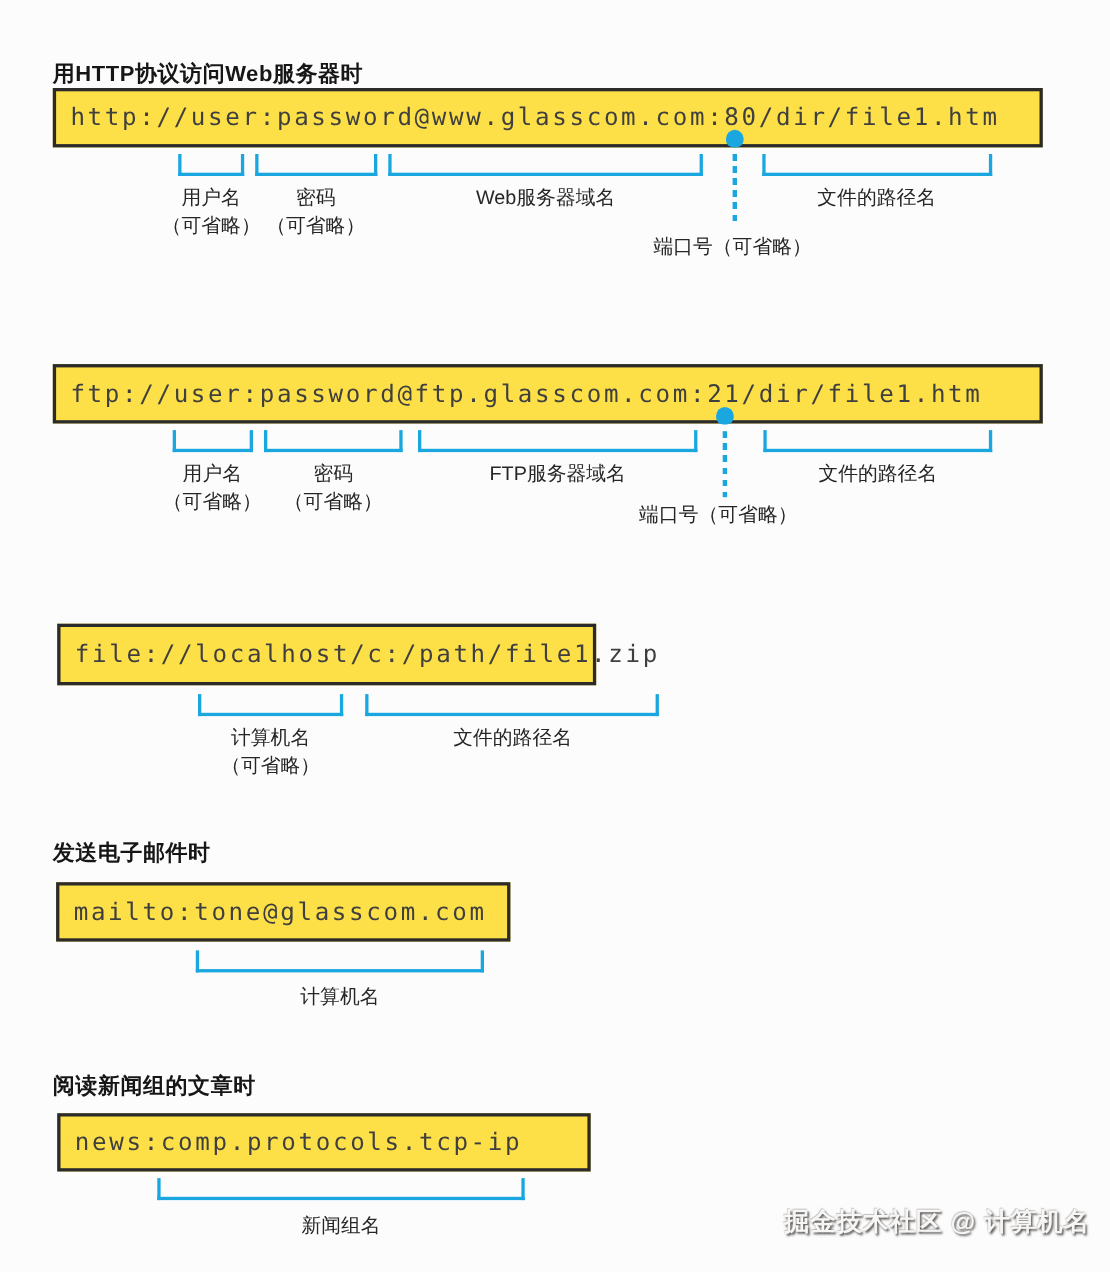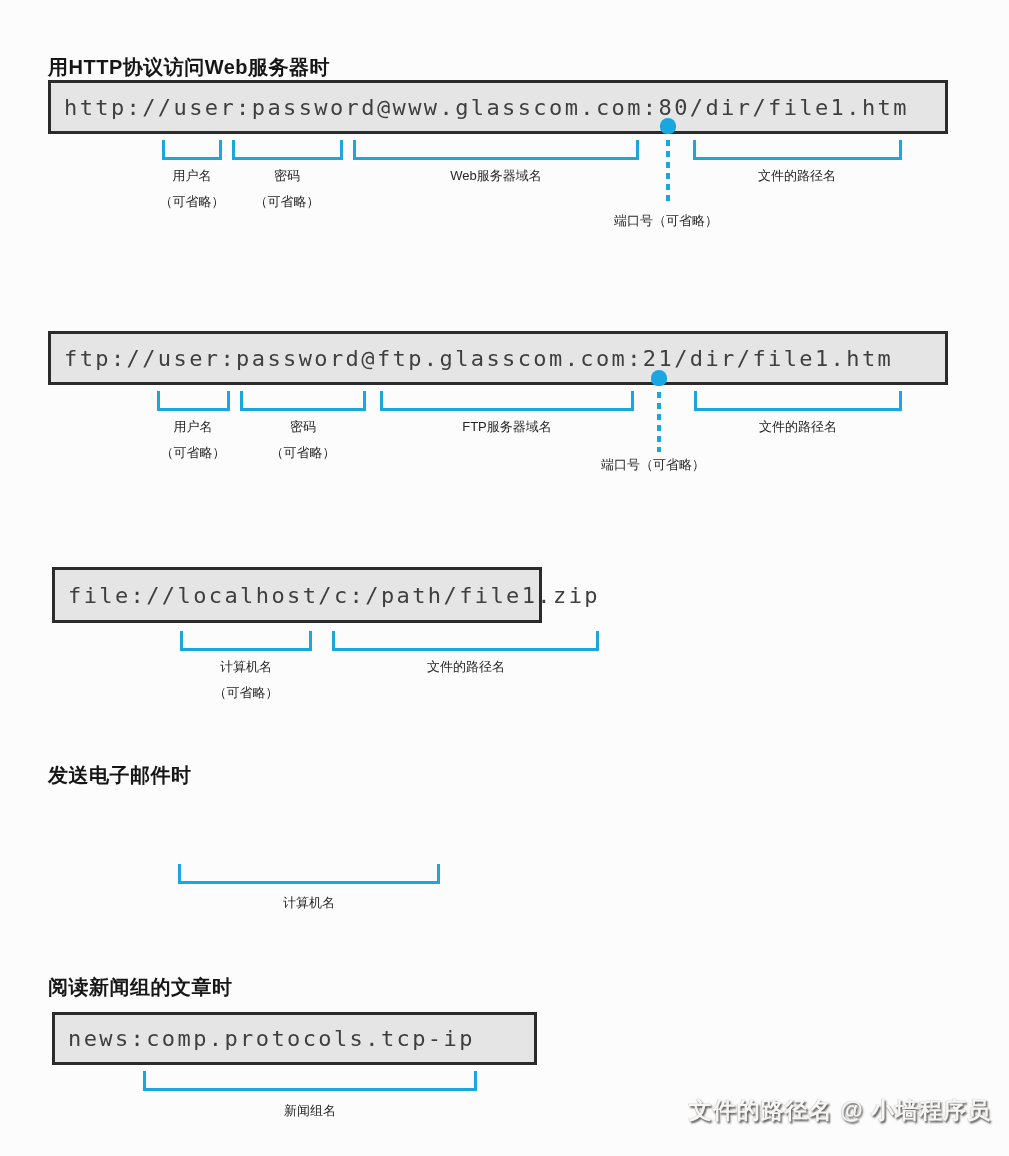--- a/index.html
+++ b/index.html
@@ -15,34 +15,34 @@
   body{
     width:1009px;height:1156px;position:relative;overflow:hidden;
     font-family:"Liberation Sans", sans-serif;
   }
   .sec{position:absolute;inset:0;}
   .title{
     position:absolute;font-size:20px;font-weight:bold;color:#161616;
     letter-spacing:.5px;white-space:nowrap;
   }
   .urlbox{
-    position:absolute;border:3px solid var(--box-border);background:#e5e5e5;
+    position:absolute;border:3px solid var(--box-border);background:#fde047;
     display:flex;align-items:center;padding-left:13px;
   }
   .url{
     font-family:"DejaVu Sans Mono", monospace;font-size:22px;
     letter-spacing:2.4px;color:var(--url-color);white-space:nowrap;
   }
   .bracket{
     position:absolute;height:20px;
     border:3.5px solid var(--accent);border-top:none;
   }
   .seg-label,.seg-note,.port-label{
     position:absolute;transform:translateX(-50%);
-    font-size:13px;color:var(--label-color);white-space:nowrap;text-align:center;
+    font-size:18px;color:var(--label-color);white-space:nowrap;text-align:center;
   }
   .port-dot{
     position:absolute;width:16px;height:16px;border-radius:50% 50% 42% 42%;
     background:var(--accent);
   }
   .port-dash{
     position:absolute;width:4px;
     background:repeating-linear-gradient(180deg,var(--accent) 0 6px,transparent 6px 11px);
   }
   .watermark{
@@ -99,26 +99,29 @@
   </div>
   <div class="bracket" style="left:180px;top:631px;width:132px"></div>
   <div class="bracket" style="left:332px;top:631px;width:267px"></div>
   <div class="seg-label" style="left:246px;top:658px">计算机名</div>
   <div class="seg-note" style="left:246px;top:684px">（可省略）</div>
   <div class="seg-label" style="left:466px;top:658px">文件的路径名</div>
 </div>
 
 <div class="sec">
   <div class="title" style="left:48px;top:762px">发送电子邮件时</div>
+  <div class="urlbox" style="left:51px;top:802px;width:413px;height:54px">
+    <span class="url">mailto:tone@glasscom.com</span>
+  </div>
   <div class="bracket" style="left:178px;top:864px;width:262px"></div>
   <div class="seg-label" style="left:309px;top:894px">计算机名</div>
 </div>
 
 <div class="sec">
   <div class="title" style="left:48px;top:974px">阅读新闻组的文章时</div>
   <div class="urlbox" style="left:52px;top:1012px;width:485px;height:53px">
     <span class="url">news:comp.protocols.tcp-ip</span>
   </div>
   <div class="bracket" style="left:143px;top:1071px;width:334px"></div>
   <div class="seg-label" style="left:310px;top:1102px">新闻组名</div>
 </div>
 
-<div class="watermark" style="right:18px;top:1095px">文件的路径名 @ 小墙程序员</div>
+<div class="watermark" style="right:18px;top:1095px">掘金技术社区 @ 计算机名</div>
 
 </body></html>

